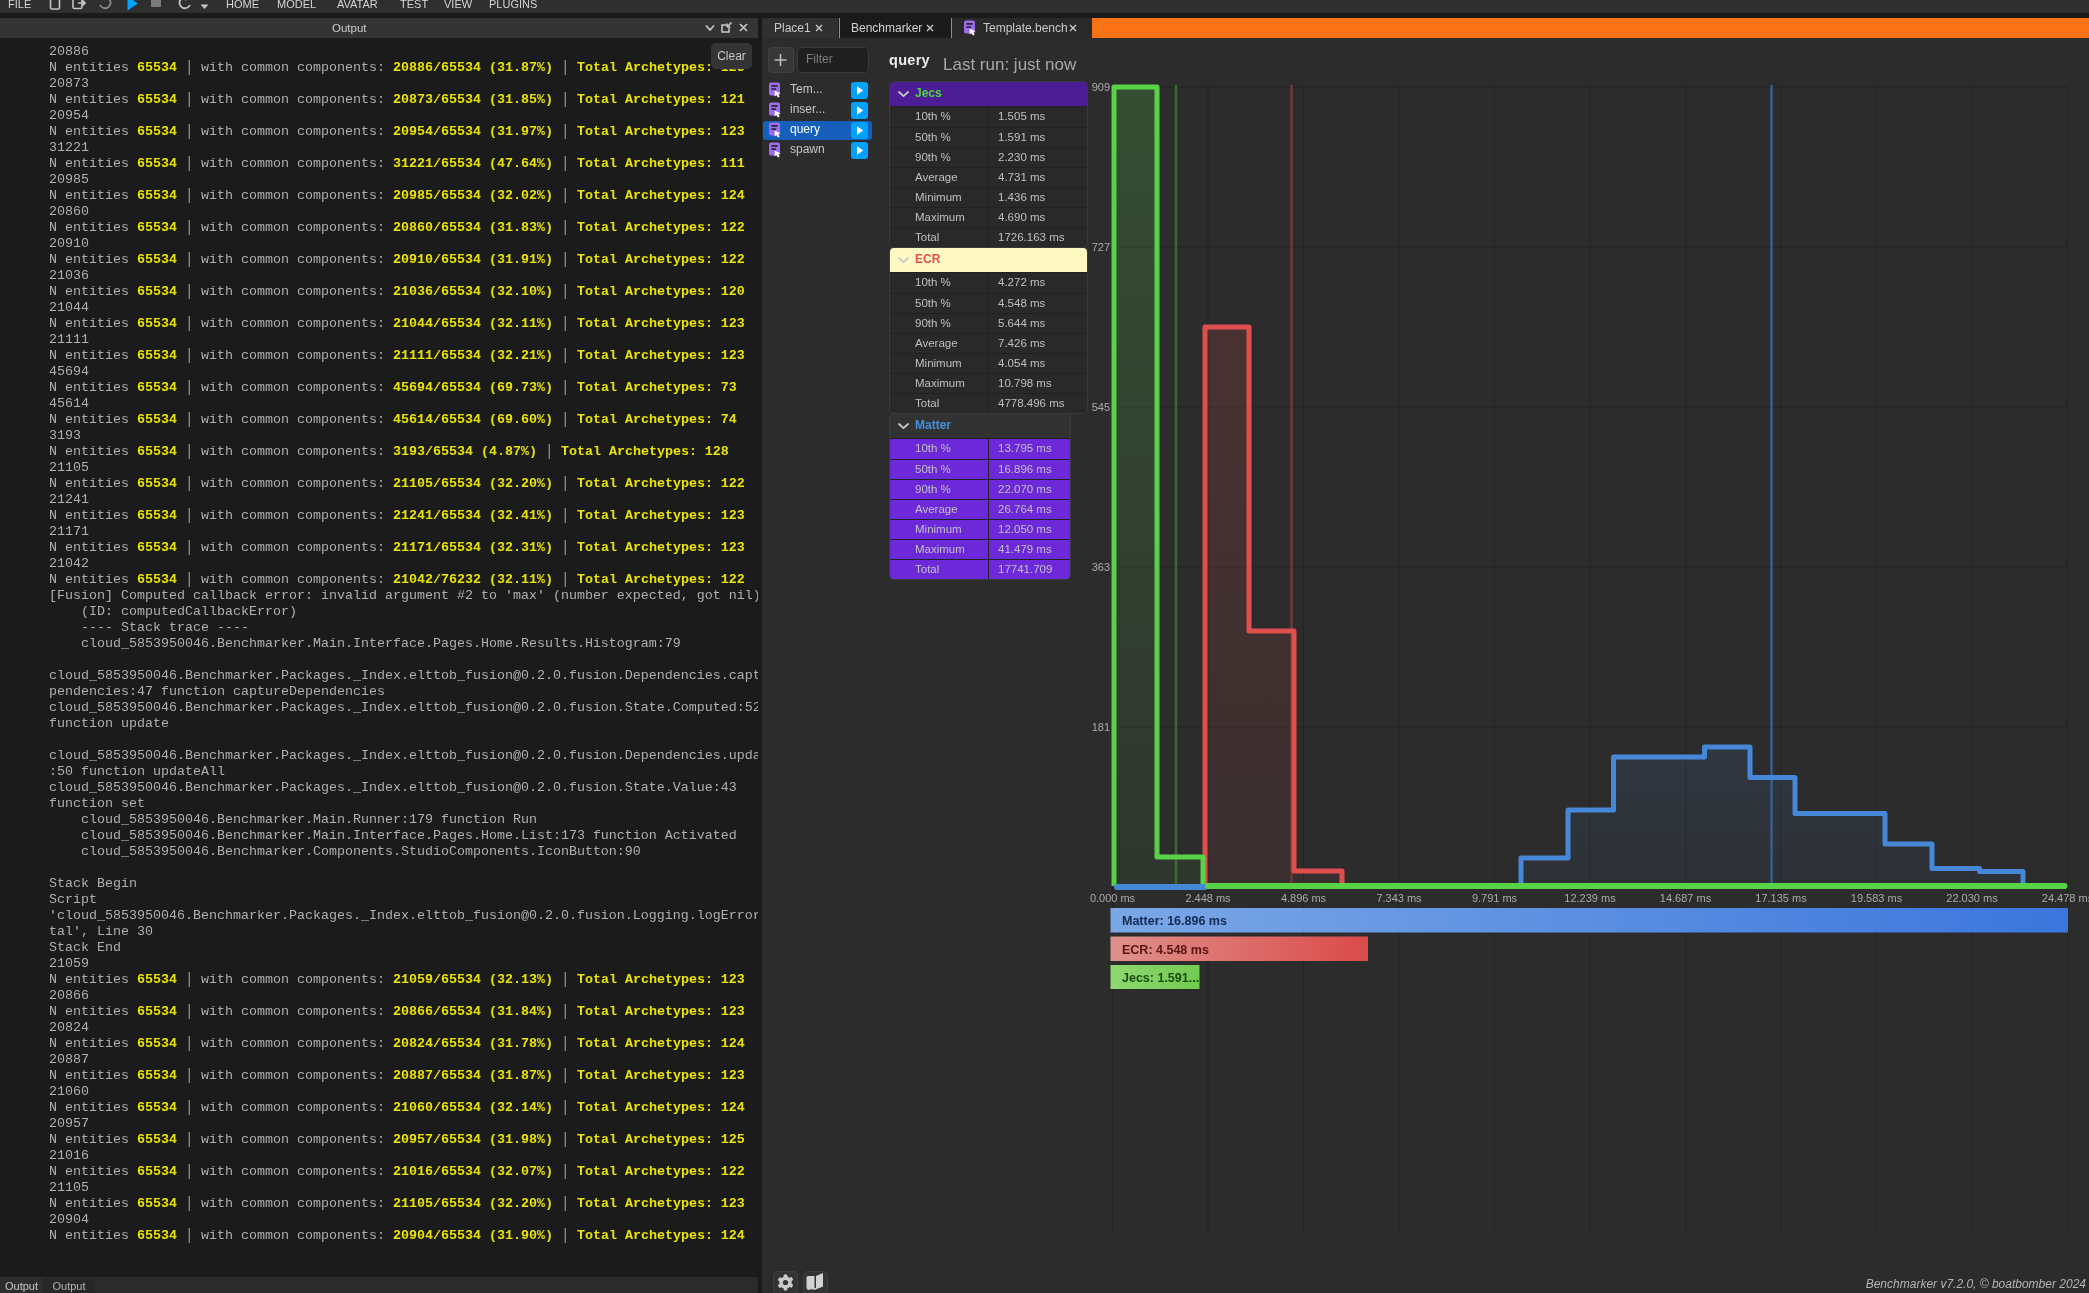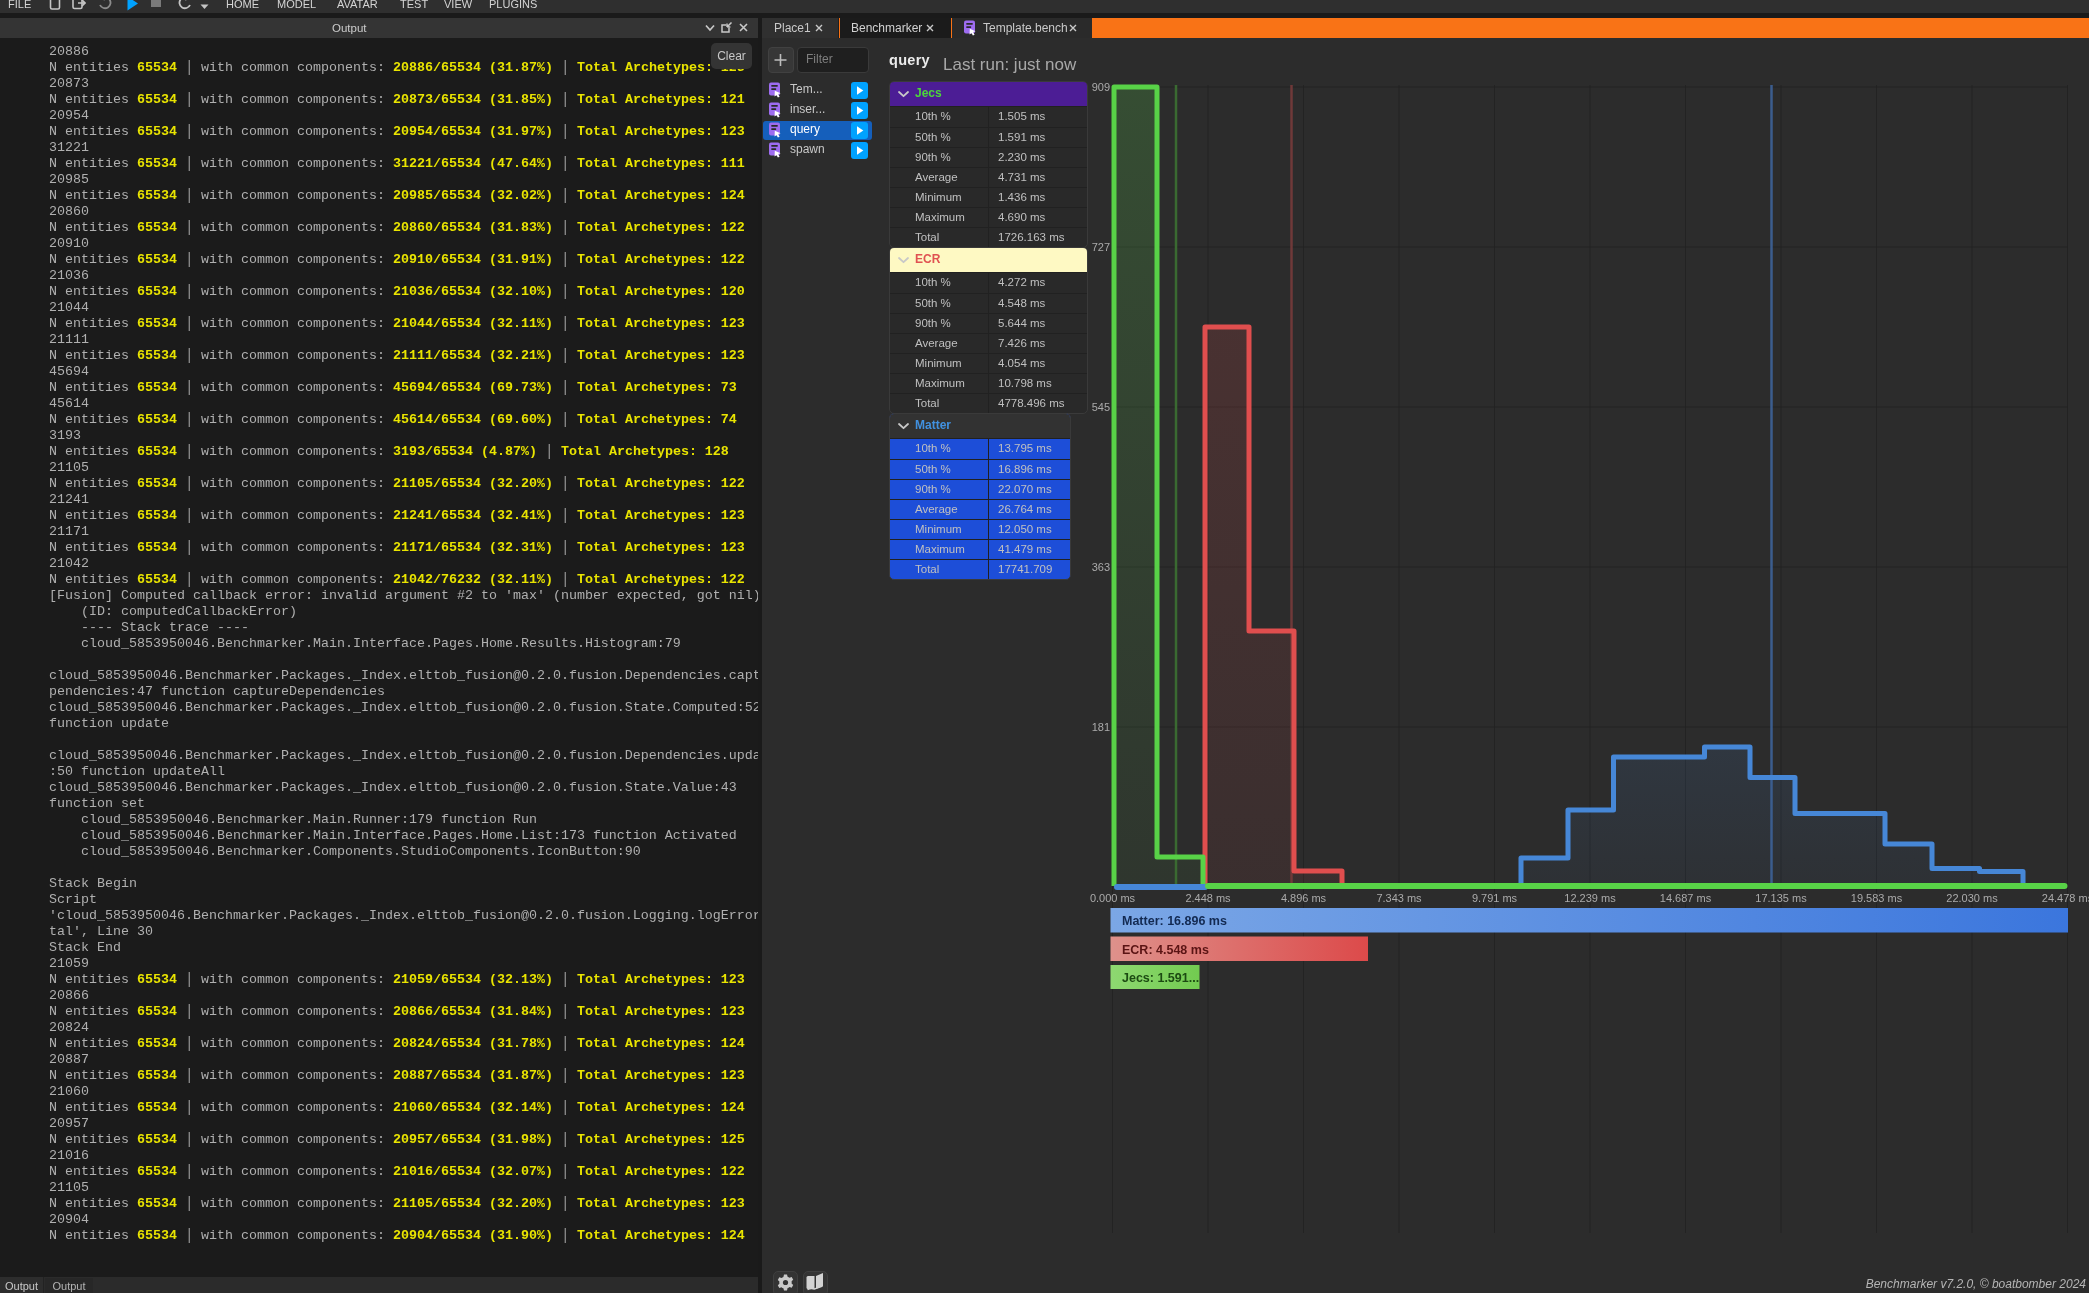--- a/index.html
+++ b/index.html
@@ -364,21 +364,21 @@
       <div style="position:relative;height:20px;border-top:1px solid #212121;box-sizing:border-box">
         <span class="slab">Maximum</span>
         <span class="sval">10.798 ms</span>
       </div>
       <div style="position:relative;height:20px;border-top:1px solid #212121;box-sizing:border-box">
         <span class="slab">Total</span>
         <span class="sval">4778.496 ms</span>
       </div>
     </div>
   </div>
-<div style="position:absolute;left:889px;top:412.5px;width:182px;border:1px solid #3A3A3A;border-radius:5px;overflow:hidden;background:#1d4ed8;box-sizing:border-box">
+<div style="position:absolute;left:889px;top:412.5px;width:182px;border:1px solid #3A3A3A;border-radius:5px;overflow:hidden;background:#6d28d9;box-sizing:border-box">
 <div style="height:24px;background:#323232;position:relative">
 <svg width="11" height="7" viewBox="0 0 11 7" style="position:absolute;left:8px;top:9px">
         <path d="M1 1 L5.5 5.2 L10 1" stroke="#C8C8C8" stroke-width="1.8" fill="none" stroke-linecap="round" stroke-linejoin="round"></path>
       </svg>
 <span style="position:absolute;left:25px;top:4.5px;font-size:12px;font-weight:bold;color:#4191E0">Matter</span>
     </div>
 <div style="position:relative;border-top:1px solid #212121">
 <div style="position:absolute;left:98px;top:0;bottom:0;width:1px;background:#212121"></div>
 <div style="position:relative;height:20px;box-sizing:border-box">
         <span class="slab">10th %</span>

